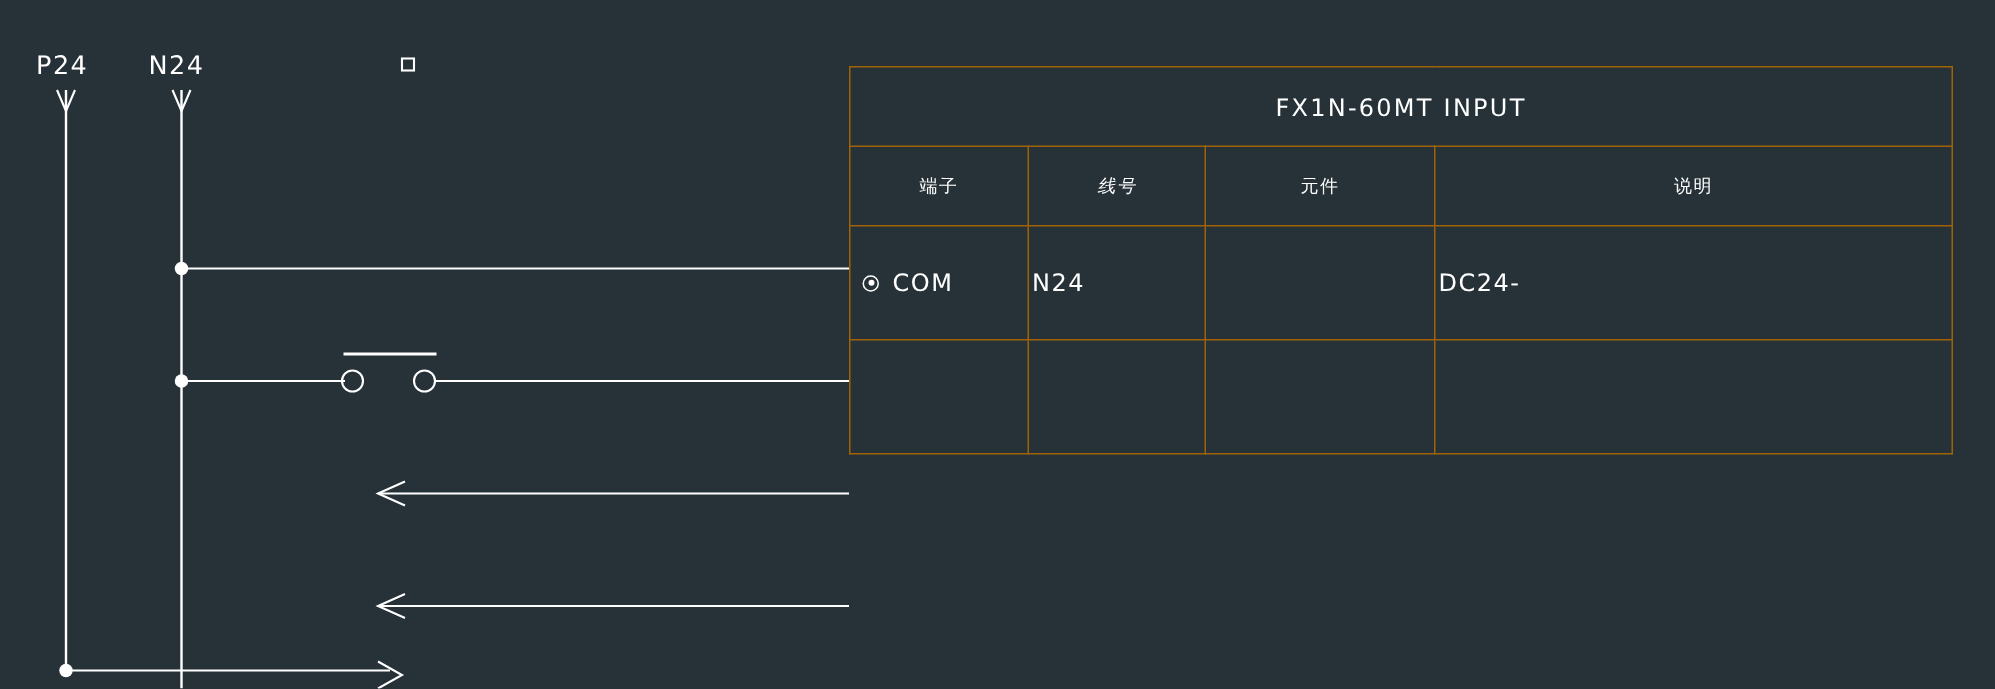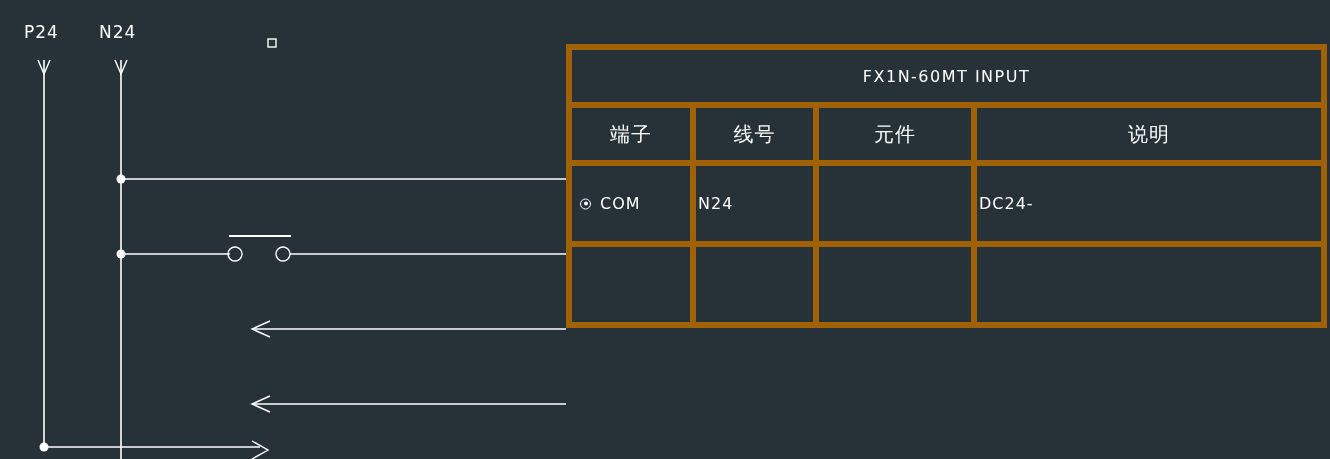--- a/index.html
+++ b/index.html
@@ -26,56 +26,57 @@
     top: 0;
   }
   
   .rail-label {
     position: absolute;
     font-family: "DejaVu Sans", sans-serif;
     font-size: 17px;
     letter-spacing: 1px;
     color: #ffffff;
     white-space: nowrap;
+    margin-top: 12px;
   }
   #rail-label-p24 { left: 24px; top: 22px; }
   #rail-label-n24 { left: 99px; top: 22px; }
 
   
   #terminal-table {
     position: absolute;
     left: 566px;
     top: 44px;
     border-collapse: collapse;
     table-layout: fixed;
     background: transparent;
   }
   #terminal-table td, #terminal-table th {
-    border: 6px solid #a16207;
+    border: 1px solid #a16207;
     color: #ffffff;
     font-weight: normal;
     padding: 0 2px;
     height: 75px;
     vertical-align: middle;
     font-size: 16px;
     letter-spacing: 1px;
   }
   #terminal-table .title-cell {
     text-align: center;
     height: 52px;
     font-size: 16px;
     letter-spacing: 1.5px;
   }
   #terminal-table .head-cell {
     text-align: center;
     height: 52px;
-    font-size: 20px;
+    font-size: 12px;
   }
   #terminal-table .col-terminal { width: 114px; }
-  #terminal-table .col-wire     { width: 113px; }
+  #terminal-table .col-wire     { width: 113px; font-style: italic; }
   #terminal-table .col-device   { width: 148px; }
   #terminal-table .col-desc     { width: 340px; }
 
   #terminal-table .body-cell {
     text-align: left;
   }
   #terminal-table .cell-terminal {
     padding-left: 28px;
     position: relative;
     margin-top: 24px;

